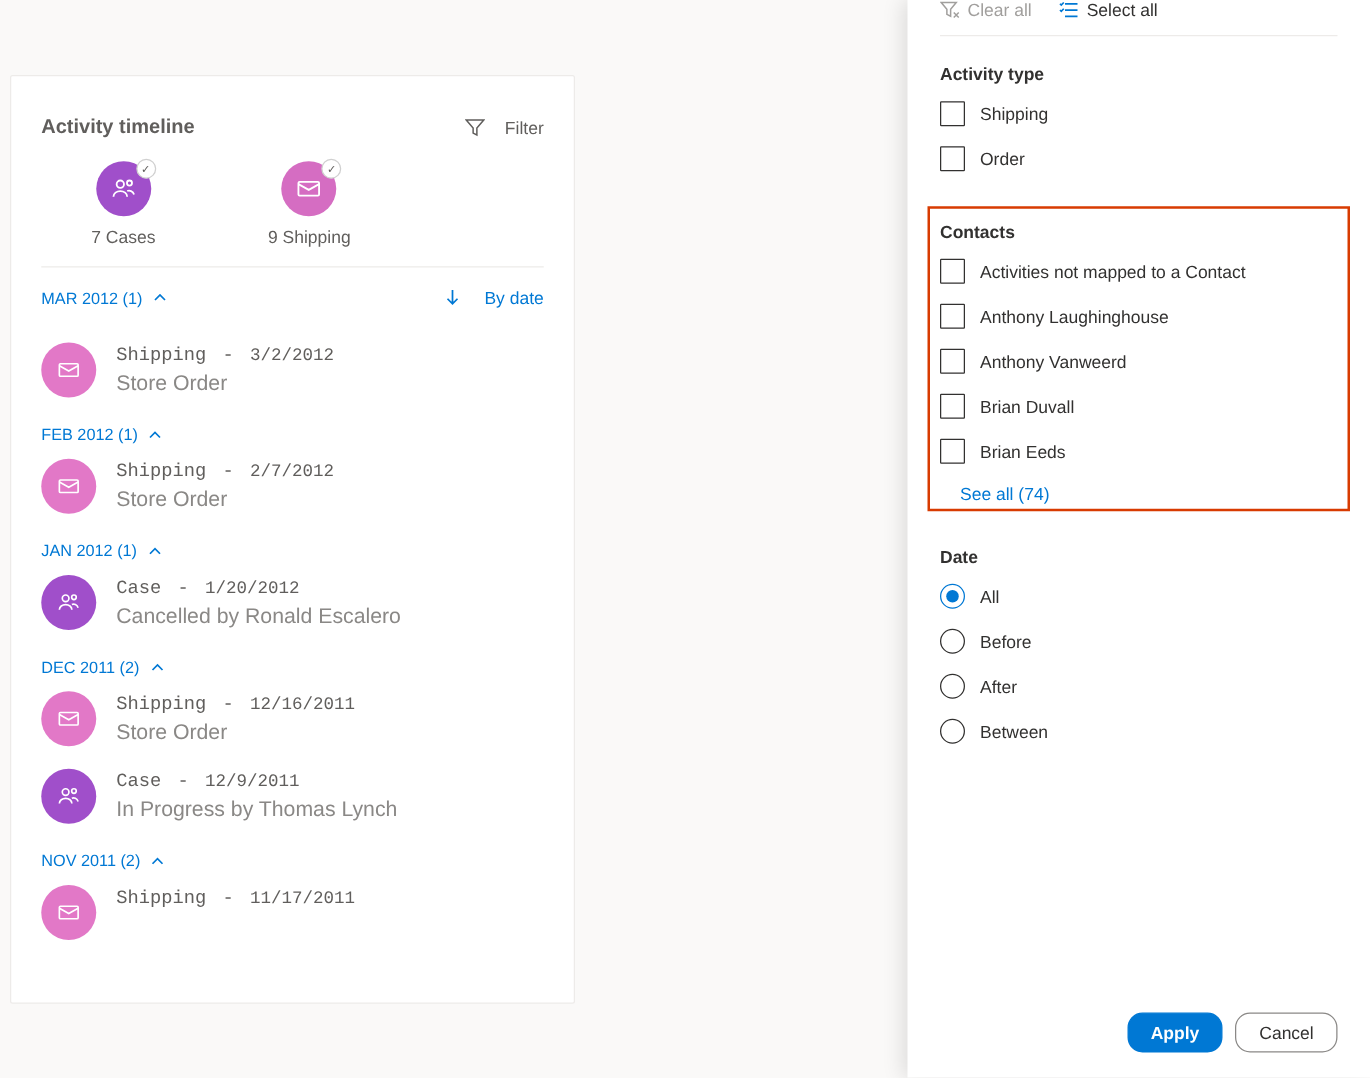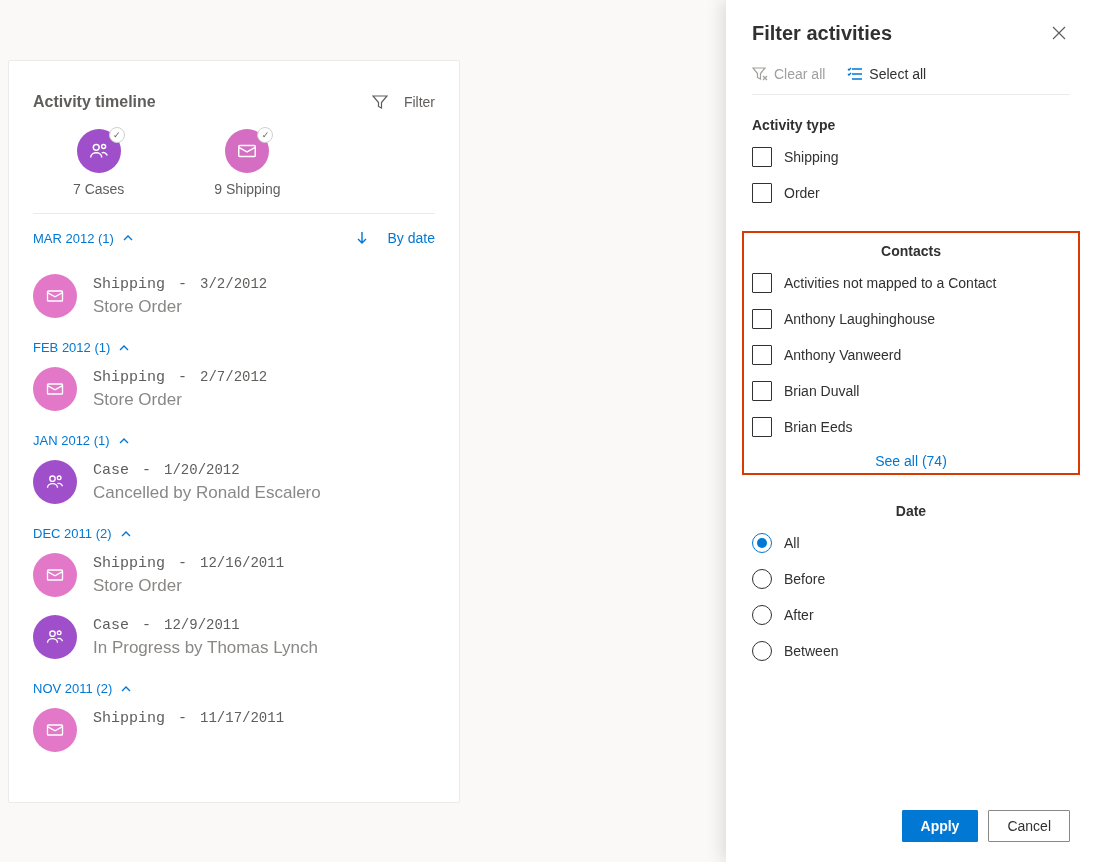--- a/index.html
+++ b/index.html
@@ -236,39 +236,40 @@
   background: #0078d4;
   border-radius: 50%;
 }
 .see-all {
   color: #0078d4;
   font-size: 14px;
   cursor: pointer;
   margin-top: -2px;
   margin-bottom: 4px;
   display: inline-block;
-}
-.section-gap { margin-top: 28px; text-align: center; }
+  margin-left: 16px;
+}
+.section-gap { margin-top: 28px; }
 .highlight-box {
   border: 2px solid #d83b01;
   padding: 10px 8px 0px 8px;
   margin-left: -10px;
   margin-right: -10px;
   margin-bottom: 0;
 }
 .panel-footer {
   padding: 16px 26px 20px;
   display: flex;
   justify-content: flex-end;
   gap: 10px;
 }
 .btn {
   padding: 7px 18px;
   font-size: 14px;
-  border-radius: 1px;
+  border-radius: 12px;
   cursor: pointer;
   font-family: inherit;
 }
 .btn-primary {
   background: #0078d4;
   color: #fff;
   border: 1px solid #0078d4;
   font-weight: 600;
 }
 .btn-secondary {
@@ -432,28 +433,20 @@
           </svg>
         </div>
         <div class="activity-body">
           <div class="activity-title"><span>Shipping</span><span class="dash"> - </span><span class="activity-date">11/17/2011</span></div>
         </div>
       </div>
     </div>
 </div>
 
 <div class="filter-panel">
-  <div class="panel-header">
-    <div class="panel-title">Filter activities</div>
-    <div class="close-btn">
-      <svg width="14" height="14" viewBox="0 0 14 14" stroke="#605e5c" stroke-width="1.2">
-          <path d="M1 1l12 12M13 1L1 13"></path>
-        </svg>
-    </div>
-  </div>
 
   <div class="panel-body">
     <div class="panel-actions-row">
       <div class="panel-action disabled">
         <svg width="16" height="16" viewBox="0 0 16 16" fill="none" stroke="#a19f9d" stroke-width="1.2">
             <path d="M1 2h12l-4.5 5.5V13l-3-1.5V7.5L1 2z"></path>
             <path d="M11 10l4 4M15 10l-4 4"></path>
           </svg>
         <span>Clear all</span>
       </div>

